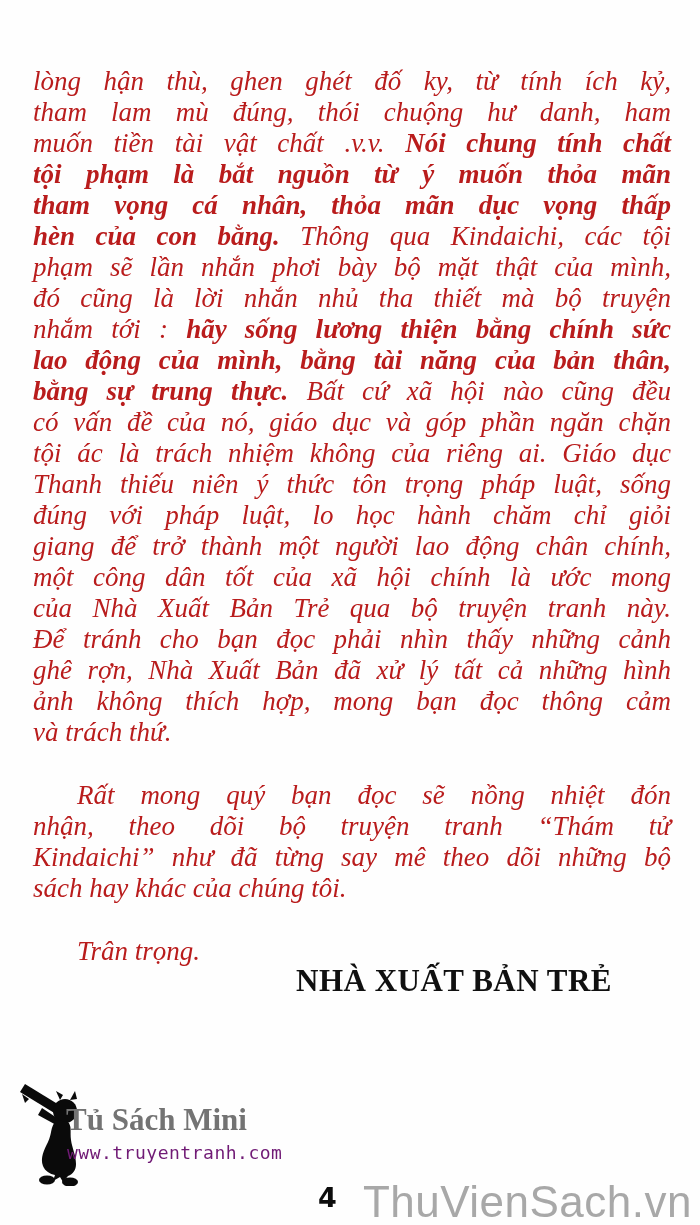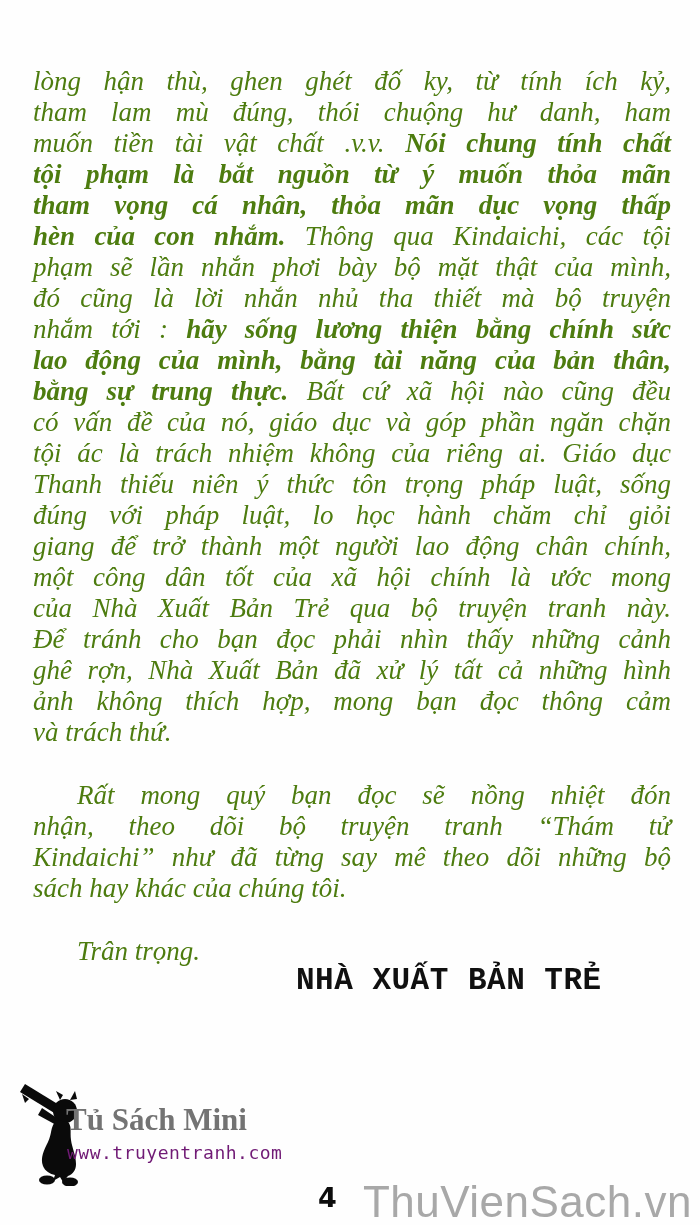--- a/index.html
+++ b/index.html
@@ -7,30 +7,30 @@
   .page {
     position:relative; width:700px; height:1225px;
     background:#fefefe; margin:0 auto; overflow:hidden;
     color:#141414;
   }
   
   .body-text {
     position:absolute; left:33px; top:66px; width:638px;
     font-family:"Liberation Serif", serif;
     font-style:italic; font-size:27px; line-height:31px;
-    color:#4d7c0f;
+    color:#b91c1c;
   }
   .line { text-align:justify; text-align-last:justify; white-space:normal; }
   .line.last { text-align-last:left; }
   .line.indent { text-indent:44px;margin-top:32px; }
   .bold { font-weight:700; }
   
   .publisher {
     position:absolute; left:296px; top:963px;
-    font-family:Liberation Mono, monospace;
+    font-family:Liberation Serif, serif;
     font-weight:700; font-size:31px; letter-spacing:0.5px; color:#101010;
     white-space:nowrap;
   }
   
   .footer-logo { position:absolute; left:14px; top:1078px; width:260px; height:110px; }
   .mascot { position:absolute; left:0; top:0; }
   .logo-title {
     position:absolute; left:52px; top:24px;
     font-family:"Liberation Serif", serif; font-weight:700;
     font-size:31px; color:#737373; white-space:nowrap;
@@ -56,21 +56,21 @@
 <body>
 
 <div class="page">
 
   <div class="body-text">
       <div class="line"><span>lòng hận thù, ghen ghét đố ky, từ tính ích kỷ,</span></div>
       <div class="line"><span>tham lam mù đúng, thói chuộng hư danh, ham</span></div>
       <div class="line"><span>muốn tiền tài vật chất .v.v. </span><span class="bold">Nói chung tính chất</span></div>
       <div class="line"><span class="bold">tội phạm là bắt nguồn từ ý muốn thỏa mãn</span></div>
       <div class="line"><span class="bold">tham vọng cá nhân, thỏa mãn dục vọng thấp</span></div>
-      <div class="line"><span class="bold">hèn của con nhắm. </span><span>Thông qua Kindaichi, các tội</span></div>
+      <div class="line"><span class="bold">hèn của con bằng. </span><span>Thông qua Kindaichi, các tội</span></div>
       <div class="line"><span>phạm sẽ lần nhắn phơi bày bộ mặt thật của mình,</span></div>
       <div class="line"><span>đó cũng là lời nhắn nhủ tha thiết mà bộ truyện</span></div>
       <div class="line"><span>nhắm tới : </span><span class="bold">hãy sống lương thiện bằng chính sức</span></div>
       <div class="line"><span class="bold">lao động của mình, bằng tài năng của bản thân,</span></div>
       <div class="line"><span class="bold">bằng sự trung thực. </span><span>Bất cứ xã hội nào cũng đều</span></div>
       <div class="line"><span>có vấn đề của nó, giáo dục và góp phần ngăn chặn</span></div>
       <div class="line"><span>tội ác là trách nhiệm không của riêng ai. Giáo dục</span></div>
       <div class="line"><span>Thanh thiếu niên ý thức tôn trọng pháp luật, sống</span></div>
       <div class="line"><span>đúng với pháp luật, lo học hành chăm chỉ giỏi</span></div>
       <div class="line"><span>giang để trở thành một người lao động chân chính,</span></div>

